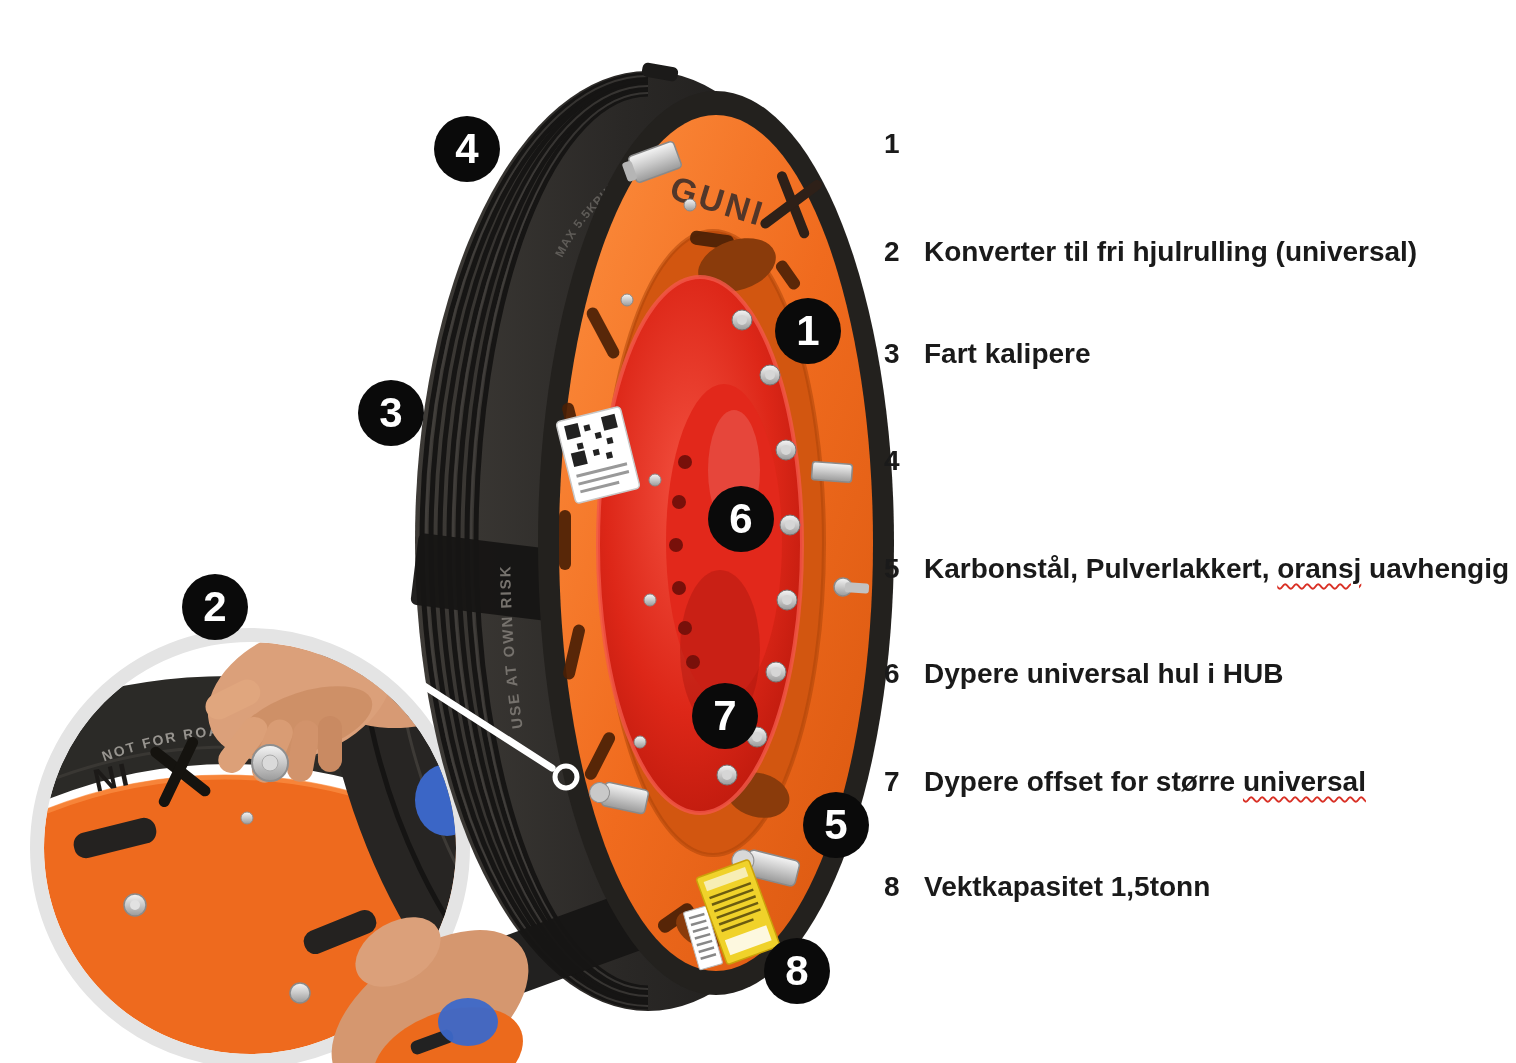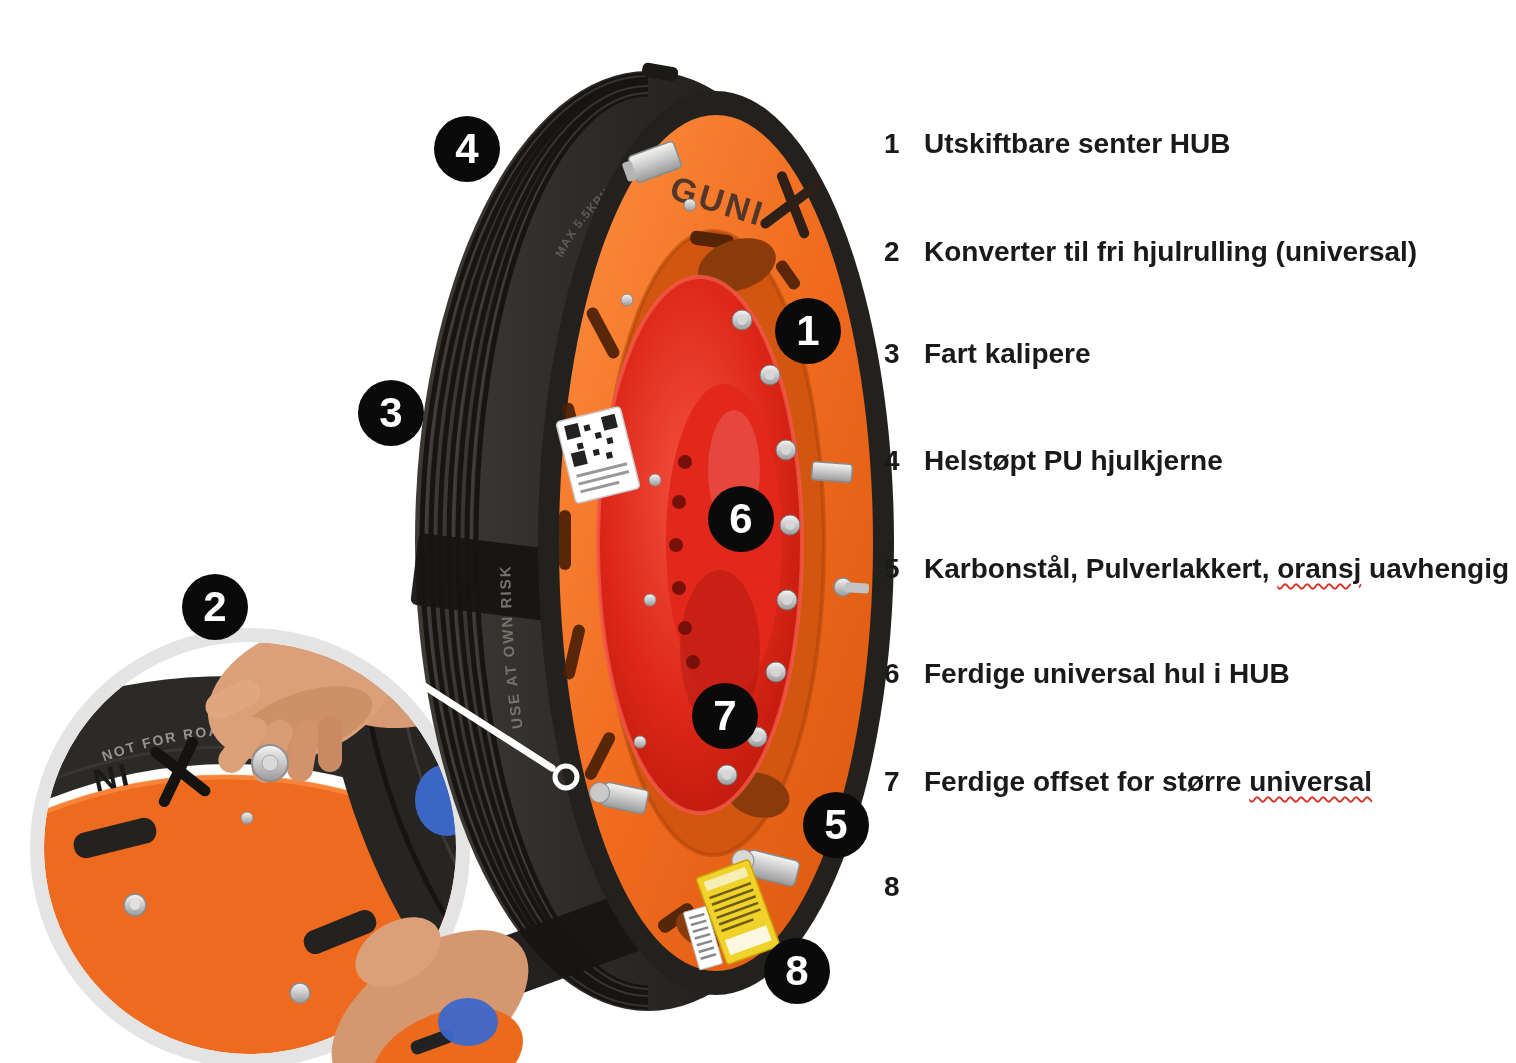--- a/index.html
+++ b/index.html
@@ -337,44 +337,43 @@
   <div class="callout" style="left:358px;top:380px;">3</div>
   <div class="callout" style="left:434px;top:116px;">4</div>
   <div class="callout" style="left:803px;top:792px;">5</div>
   <div class="callout" style="left:708px;top:486px;">6</div>
   <div class="callout" style="left:692px;top:683px;">7</div>
   <div class="callout" style="left:764px;top:938px;">8</div>
 
   <div class="legend">
     <div class="legend-row" style="top:128px;">
       <span class="num">1</span>
-      <span class="txt"><span>Utskiftbare senter HUB</span><span class="misspelled"></span><span></span></span>
     </div>
     <div class="legend-row" style="top:236px;">
       <span class="num">2</span>
       <span class="txt"><span>Konverter til fri hjulrulling (universal)</span><span class="misspelled"></span><span></span></span>
     </div>
     <div class="legend-row" style="top:338px;">
       <span class="num">3</span>
       <span class="txt"><span>Fart kalipere</span><span class="misspelled"></span><span></span></span>
     </div>
     <div class="legend-row" style="top:445px;">
       <span class="num">4</span>
-      <span class="txt"><span>Helstøpt PU hjulkjerne</span><span class="misspelled"></span><span></span></span>
     </div>
     <div class="legend-row" style="top:553px;">
       <span class="num">5</span>
       <span class="txt"><span>Karbonstål, Pulverlakkert, </span><span class="misspelled">oransj</span><span> uavhengig</span></span>
     </div>
     <div class="legend-row" style="top:658px;">
       <span class="num">6</span>
-      <span class="txt"><span>Ferdige universal hul i HUB</span><span class="misspelled"></span><span></span></span>
+      <span class="txt"><span>Dypere universal hul i HUB</span><span class="misspelled"></span><span></span></span>
     </div>
     <div class="legend-row" style="top:766px;">
       <span class="num">7</span>
-      <span class="txt"><span>Ferdige offset for større </span><span class="misspelled">universal</span><span></span></span>
+      <span class="txt"><span>Dypere offset for større </span><span class="misspelled">universal</span><span></span></span>
     </div>
     <div class="legend-row" style="top:871px;">
       <span class="num">8</span>
+      <span class="txt"><span>Vektkapasitet 1,5tonn</span><span class="misspelled"></span><span></span></span>
     </div>
   </div>
 
 </div>
 
 </body></html>

